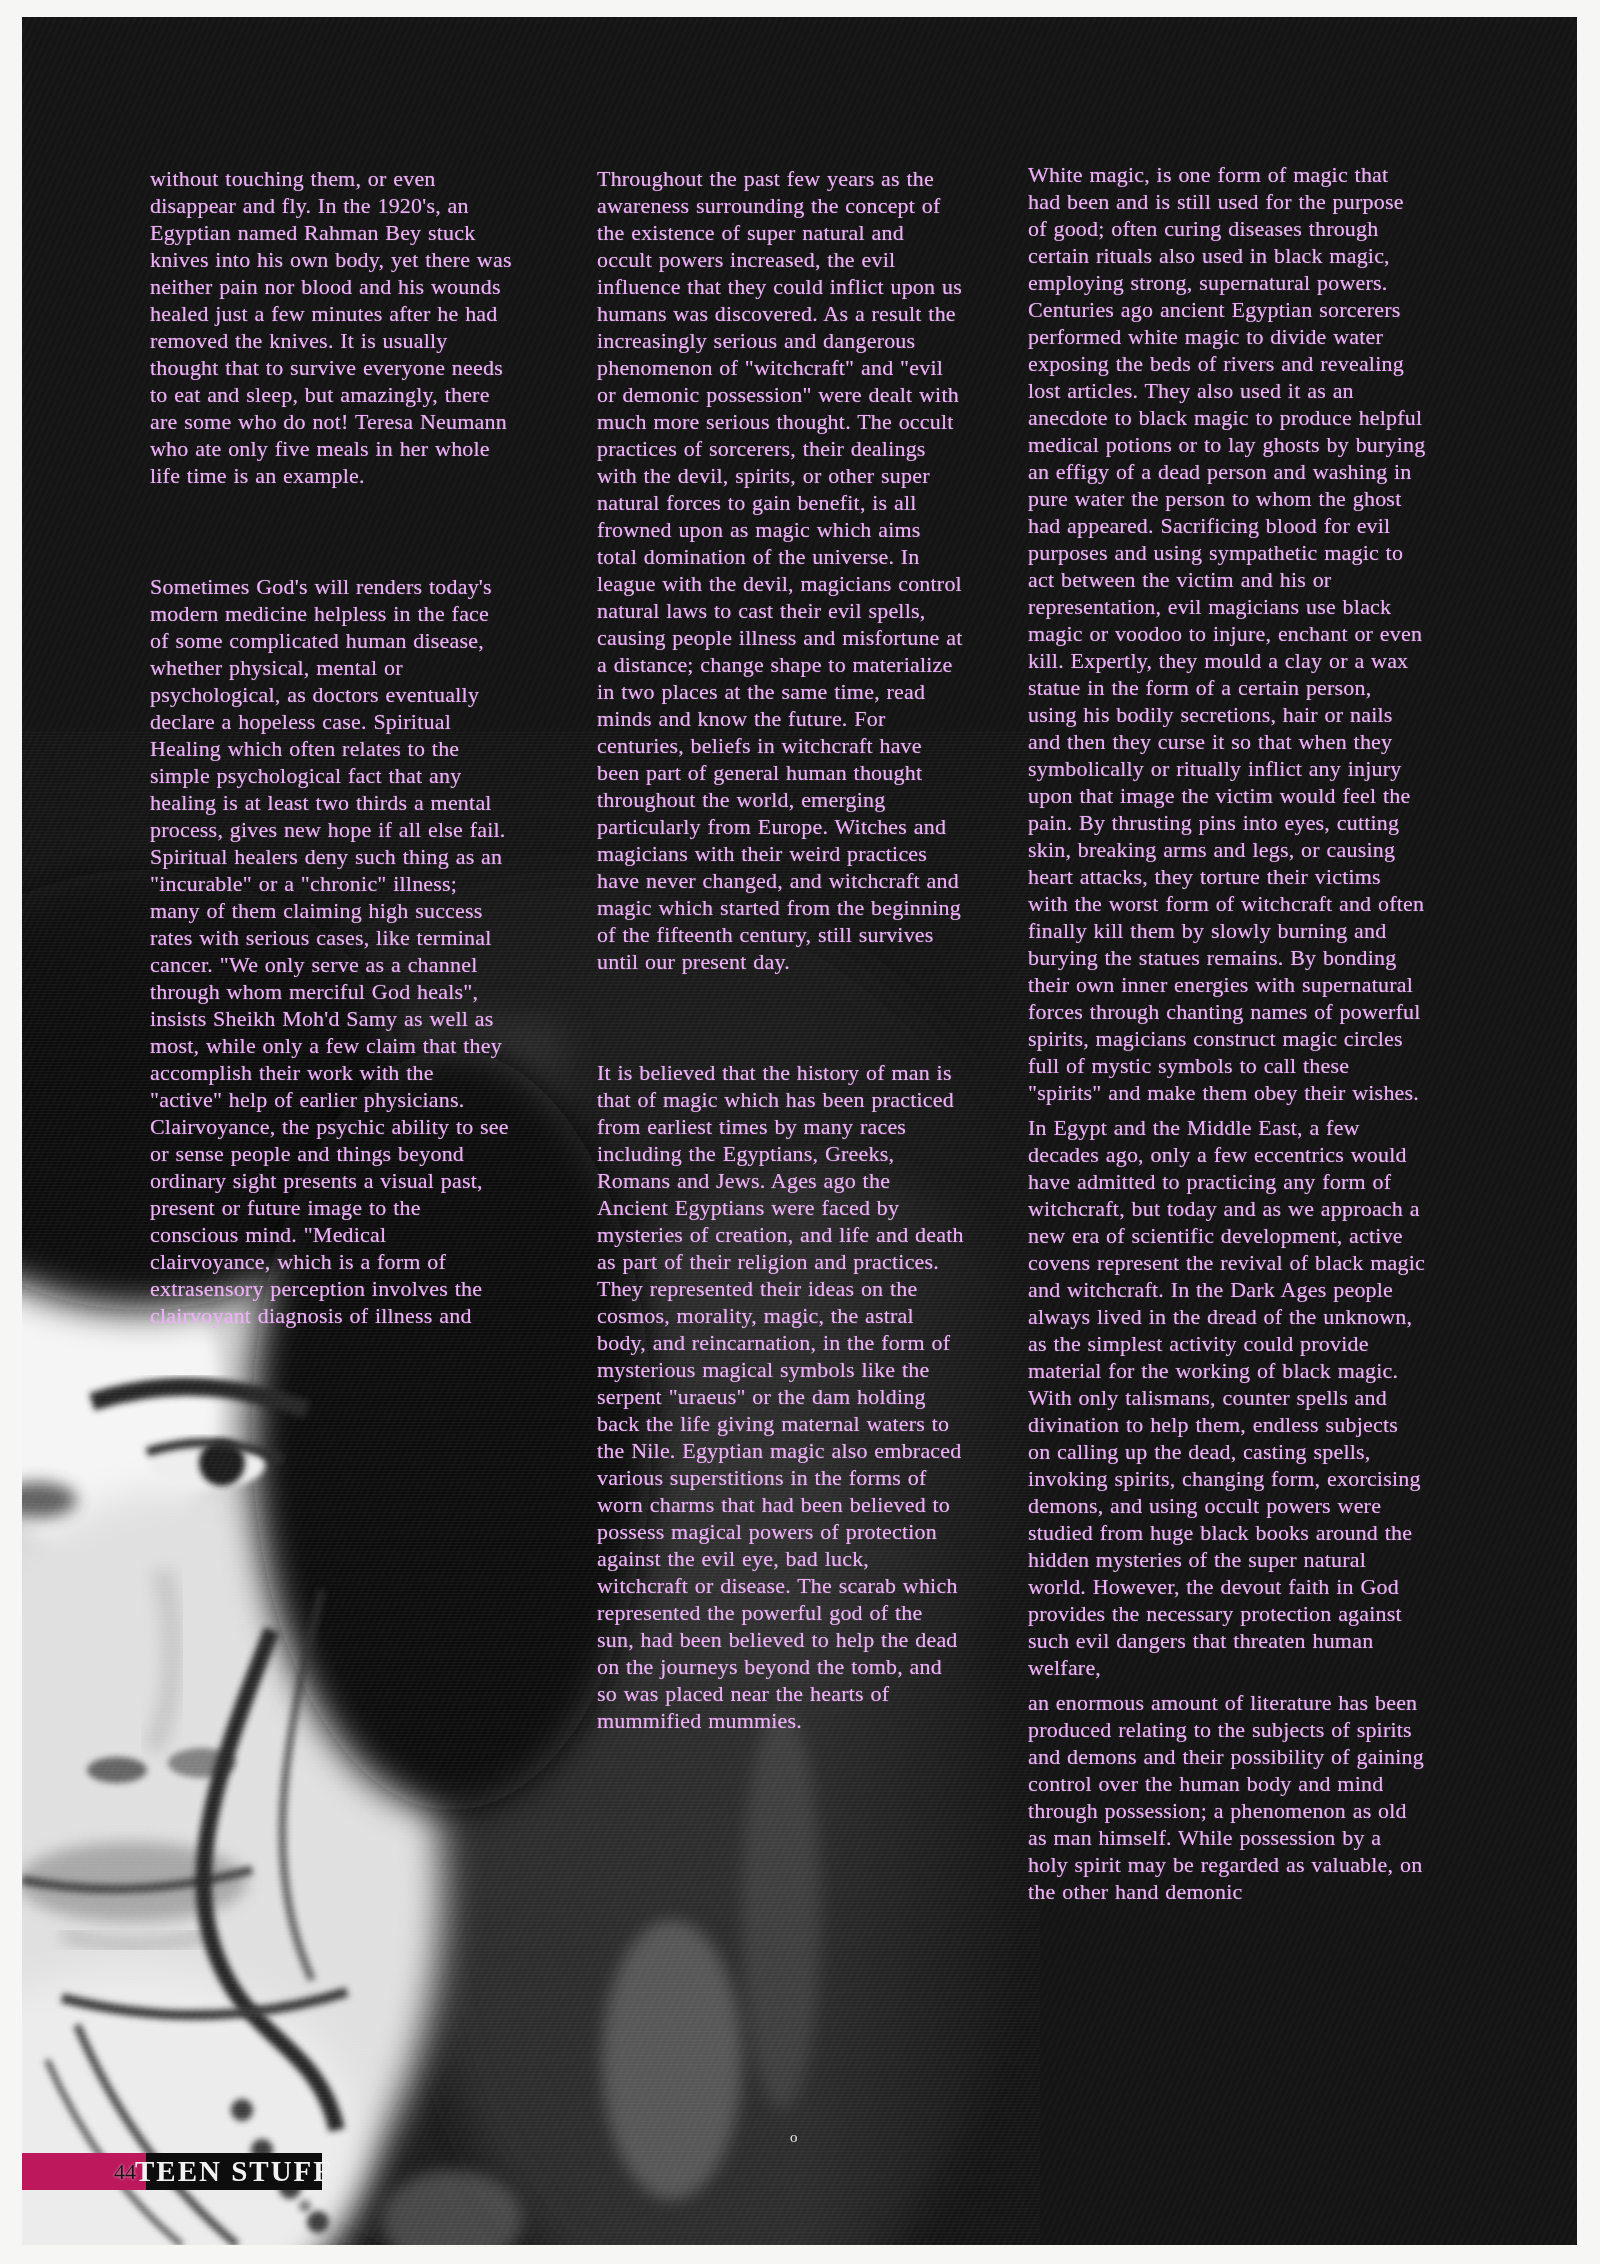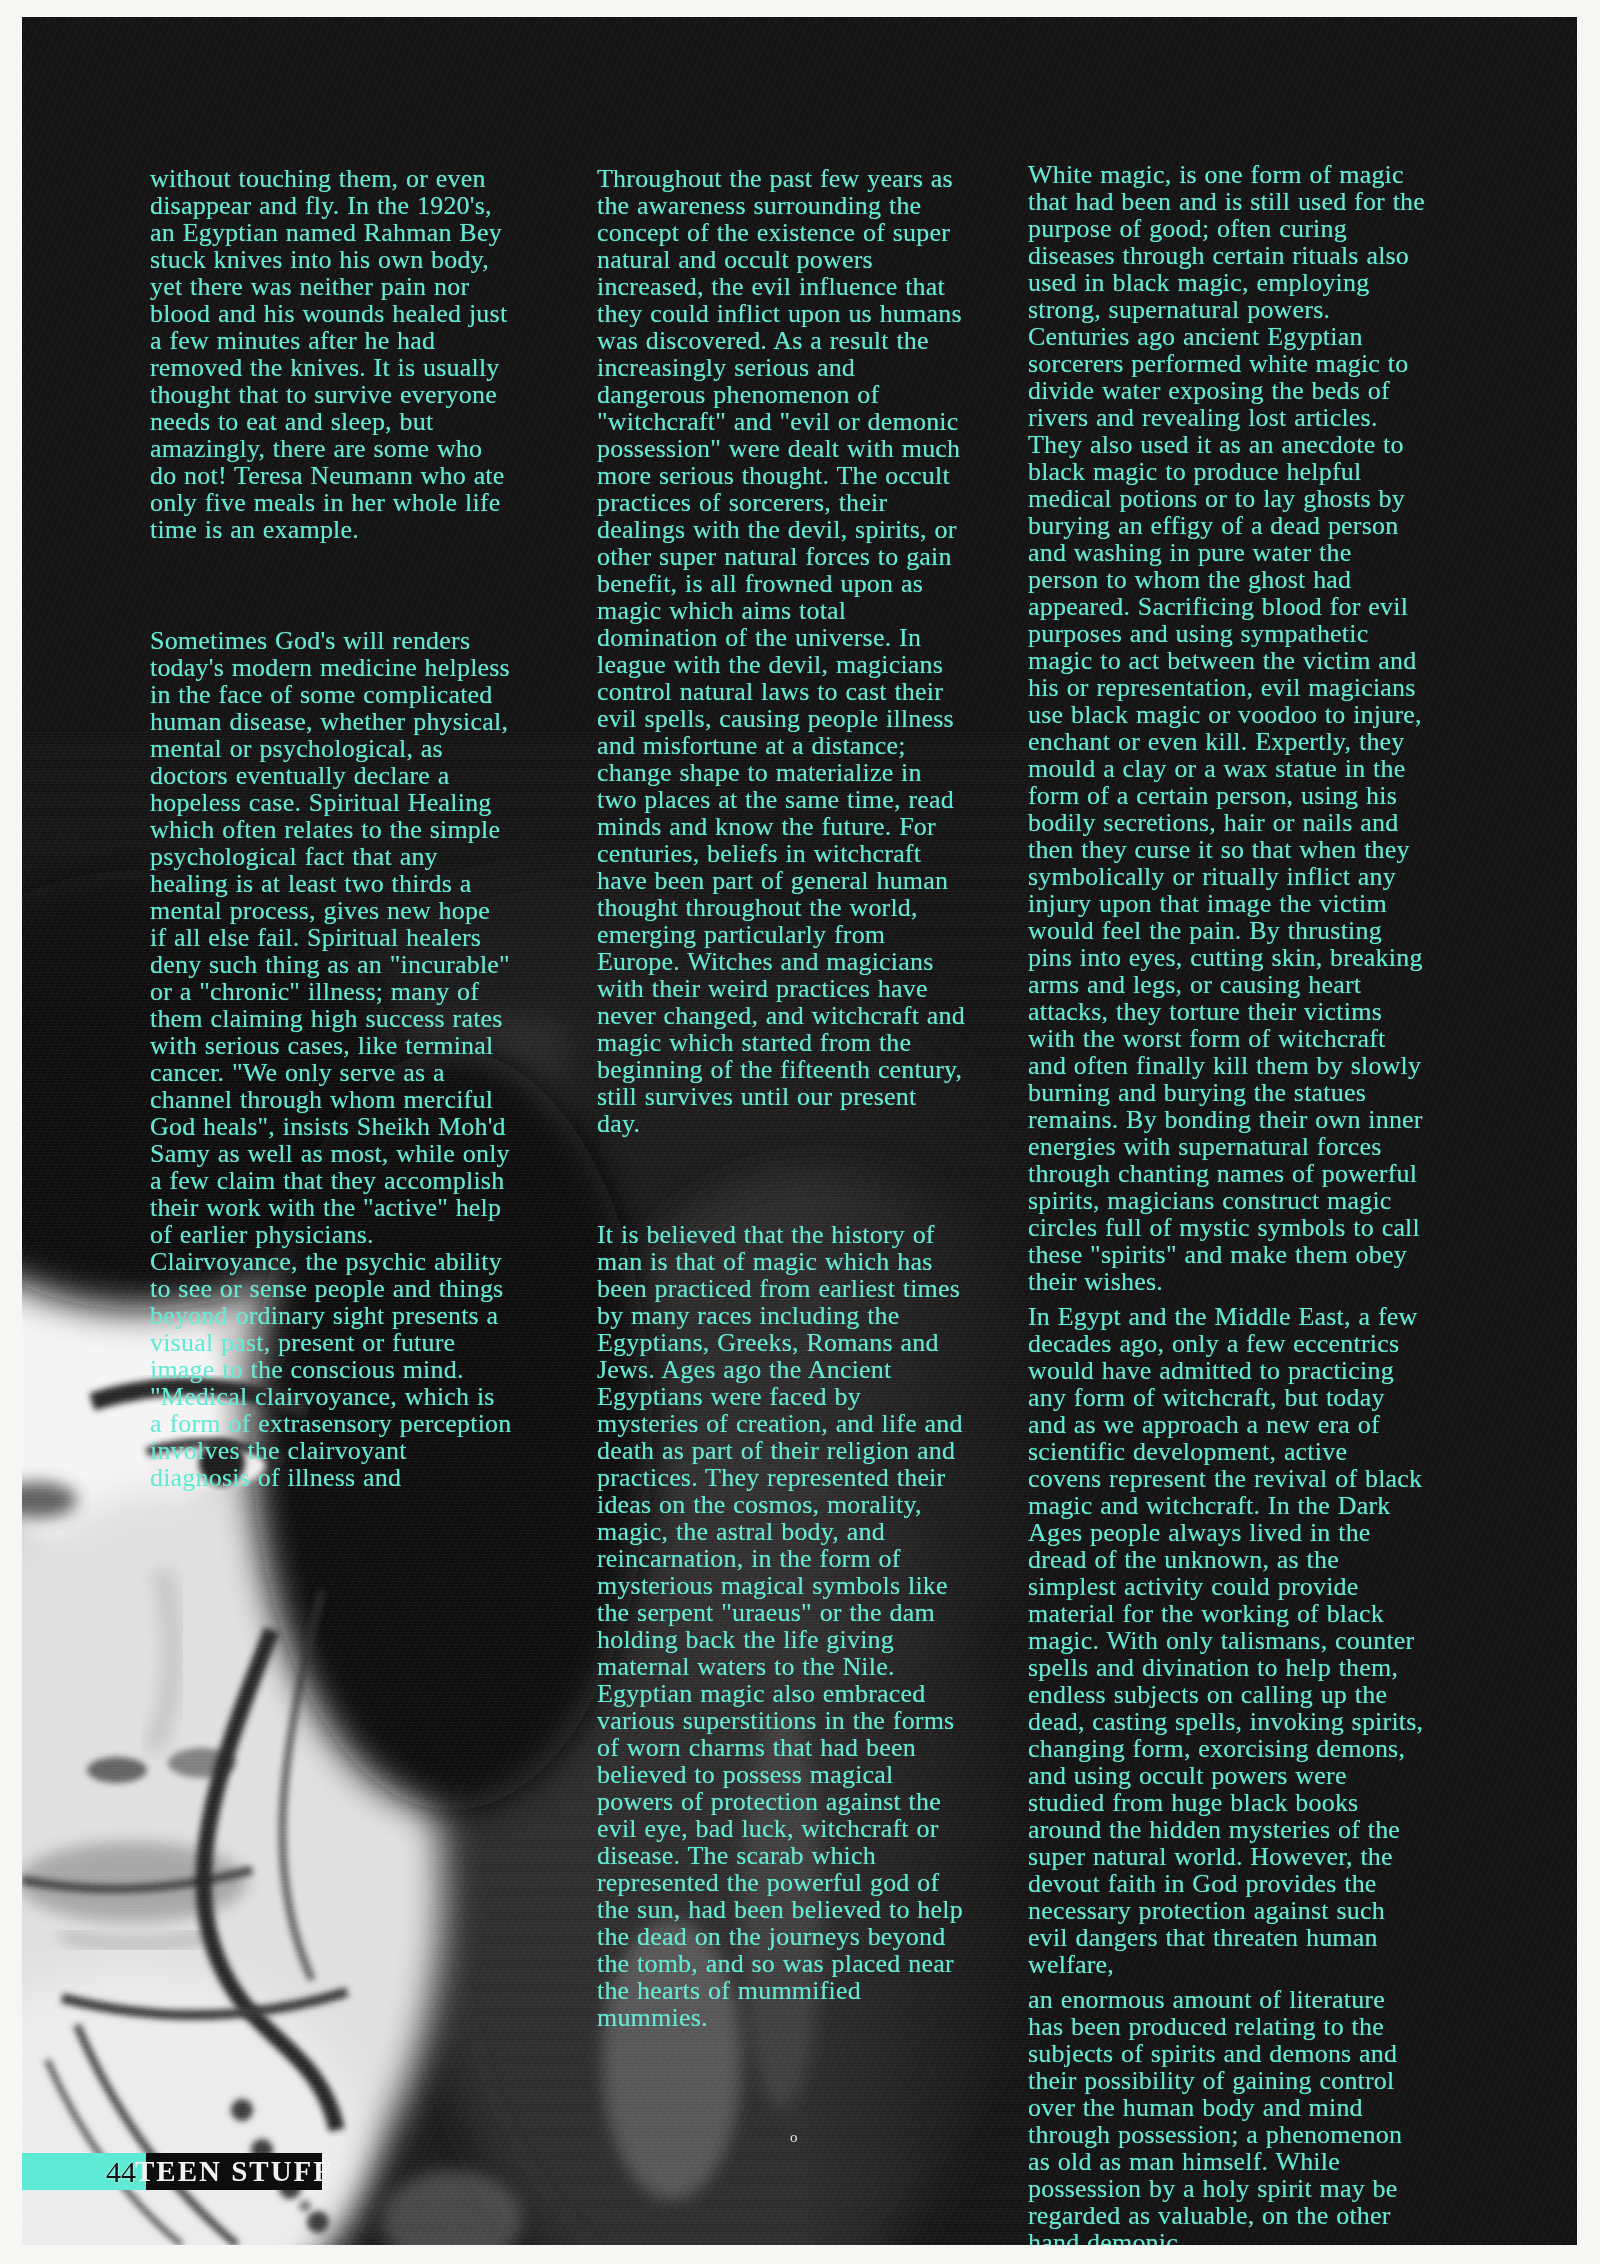--- a/index.html
+++ b/index.html
@@ -4,32 +4,32 @@
 <style>
   html,body{margin:0;padding:0;background:#f6f6f4;}
   .canvas{position:relative;width:1600px;height:2264px;background:#f6f6f4;overflow:hidden;
           font-family:"Liberation Serif", serif;}
   .page{position:absolute;left:22px;top:17px;width:1555px;height:2228px;background:#151515;overflow:hidden;}
   .page::before{content:"";position:absolute;inset:0;z-index:2;pointer-events:none;
     background:repeating-linear-gradient(115deg, rgba(255,255,255,0.015) 0 2px, transparent 2px 6px);}
   .photo{position:absolute;left:0;top:713px;width:1018px;height:1515px;z-index:1;overflow:hidden;}
   .photo::after{content:"";position:absolute;inset:0;pointer-events:none;
     background:repeating-linear-gradient(0deg, rgba(255,255,255,0.035) 0 1px, transparent 1px 3px);}
-  .col{position:absolute;z-index:3;color:#5eead4;font-size:26px;line-height:27px;
+  .col{position:absolute;z-index:3;color:#f0abfc;font-size:22px;line-height:27px;
        letter-spacing:0.2px;word-spacing:1px;text-align:left;
        text-shadow:0 0 1px rgba(245,245,245,0.45);}
   .col p{margin:0;}
   .col p + p{margin-top:84px;}
   .col.flush p + p{margin-top:8px;}
   .col1{left:128px;top:148px;width:362px;}
   .col2{left:575px;top:148px;width:368px;}
   .col3{left:1006px;top:144px;width:398px;}
   .footer{position:absolute;left:0;top:2136px;height:37px;z-index:4;display:flex;}
-  .footer .num{width:124px;height:37px;background:#5eead4;display:flex;align-items:center;justify-content:flex-end;
-      padding-right:10px;box-sizing:border-box;color:#141414;font-size:30px;
+  .footer .num{width:124px;height:37px;background:#be185d;display:flex;align-items:center;justify-content:flex-end;
+      padding-right:10px;box-sizing:border-box;color:#141414;font-size:22px;
       text-shadow:0 0 3px rgba(255,255,255,0.75);padding-left:40px;}
   .footer .mag{width:176px;height:37px;background:#0d0d0d;display:flex;align-items:center;justify-content:center;
       color:#f2f2f2;font-size:29px;font-weight:600;letter-spacing:2px;white-space:nowrap;}
   .stray{position:absolute;left:768px;top:2112px;z-index:3;color:#e8e8e8;font-size:15px;}
 </style>
 </head>
 <body>
 
 <div class="canvas">
   <div class="page">

